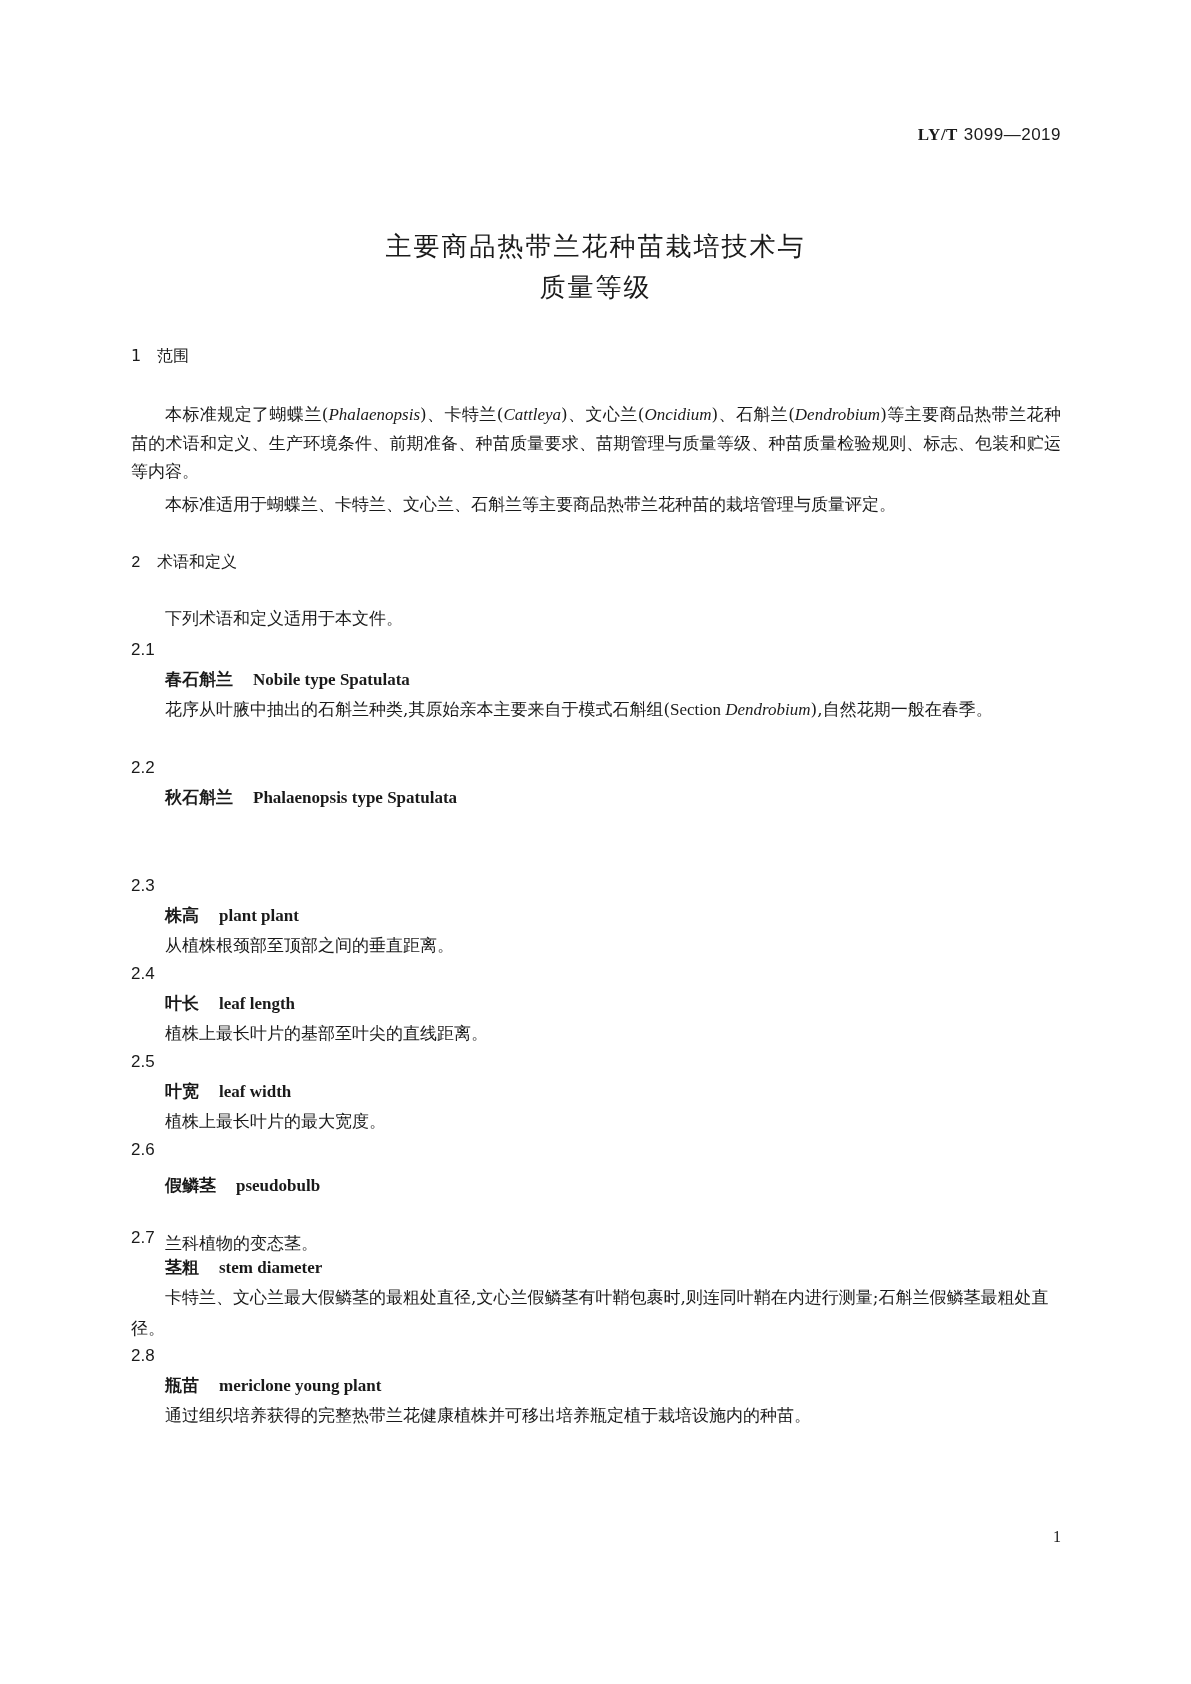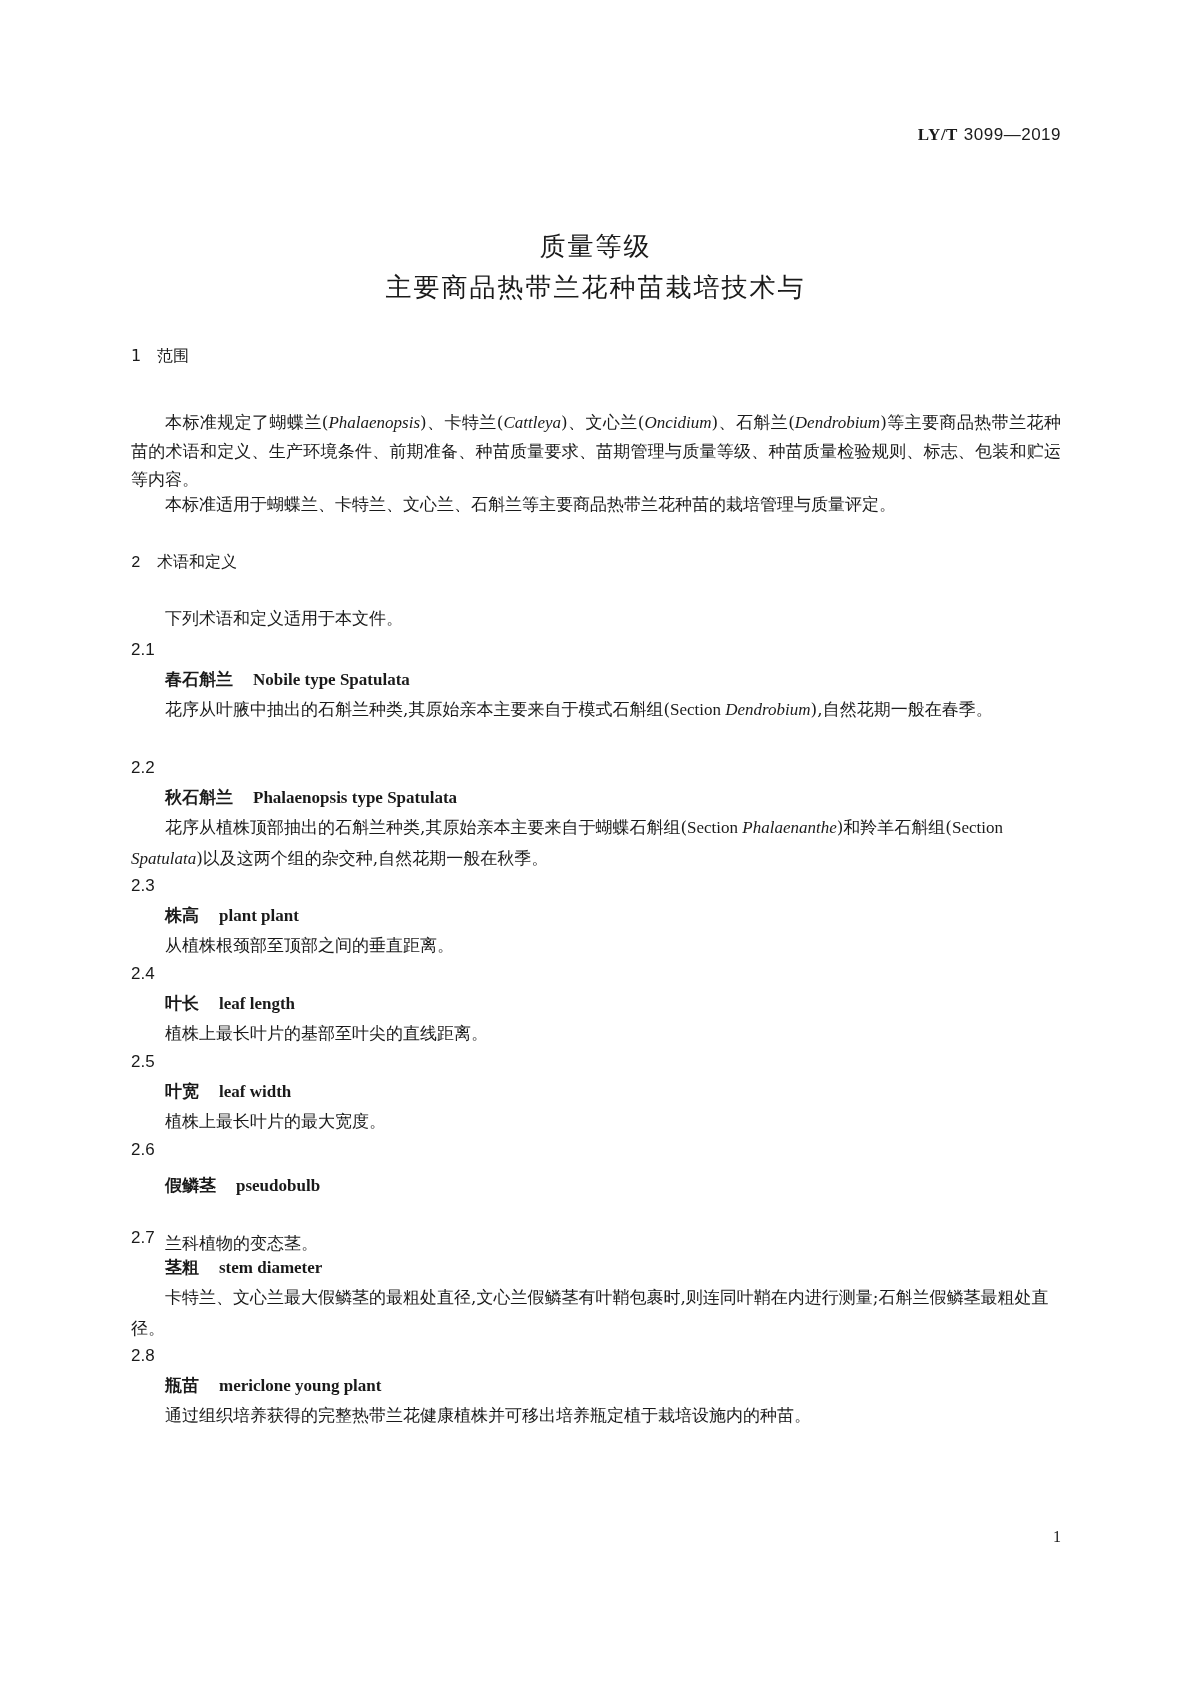--- a/index.html
+++ b/index.html
@@ -98,29 +98,29 @@
 <body>
 
 <div class="page">
 
   <div class="std-code">
     <span class="prefix">LY/T</span>
     <span class="num">3099—2019</span>
   </div>
 
   <div class="title">
+    <div>主要商品热带兰花种苗栽培技术与</div>
     <div>质量等级</div>
-    <div>主要商品热带兰花种苗栽培技术与</div>
   </div>
 
   <div class="sec-head" style="top:346px;">
     <span class="num">1</span><span>范围</span>
   </div>
 
-  <div class="para indent" style="top:400px;margin-top:8px;">
+  <div class="para indent" style="top:400px;">
     <span>本标准规定了蝴蝶兰(</span><span class="it">Phalaenopsis</span><span>)、卡特兰(</span><span class="it">Cattleya</span><span>)、文心兰(</span><span class="it">Oncidium</span><span>)、石斛兰(</span><span class="it">Dendrobium</span><span>)等主要商品热带兰花种苗的术语和定义、生产环境条件、前期准备、种苗质量要求、苗期管理与质量等级、种苗质量检验规则、标志、包装和贮运等内容。</span>
   </div>
 
   <div class="para indent" style="top:490px;">本标准适用于蝴蝶兰、卡特兰、文心兰、石斛兰等主要商品热带兰花种苗的栽培管理与质量评定。</div>
 
   <div class="sec-head" style="top:552px;font-family:Liberation Mono, monospace;">
     <span class="num">2</span><span>术语和定义</span>
   </div>
 
   <div class="para indent" style="top:604px;">下列术语和定义适用于本文件。</div>
@@ -129,23 +129,20 @@
   <div class="term" style="top:668px;">
     <span>春石斛兰</span><span class="en">Nobile type Spatulata</span>
   </div>
   <div class="def" style="top:694px;">
     <span>花序从叶腋中抽出的石斛兰种类,其原始亲本主要来自于模式石斛组(</span><span class="lat">Section </span><span class="it">Dendrobium</span><span>),自然花期一般在春季。</span>
   </div>
 
   <div class="clause-num" style="top:758px;">2.2</div>
   <div class="term" style="top:786px;">
     <span>秋石斛兰</span><span class="en">Phalaenopsis type Spatulata</span>
-  </div>
-  <div class="def" style="top:812px;">
-    <span>花序从植株顶部抽出的石斛兰种类,其原始亲本主要来自于蝴蝶石斛组(</span><span class="lat">Section </span><span class="it">Phalaenanthe</span><span>)和羚羊石斛组(</span><span class="lat">Section </span><span class="it">Spatulata</span><span>)以及这两个组的杂交种,自然花期一般在秋季。</span>
   </div>
 
   <div class="clause-num" style="top:876px;">2.3</div>
   <div class="term" style="top:904px;">
     <span>株高</span><span class="en">plant plant</span>
   </div>
   <div class="def" style="top:930px;">从植株根颈部至顶部之间的垂直距离。</div>
 
   <div class="clause-num" style="top:964px;">2.4</div>
   <div class="term" style="top:992px;">

